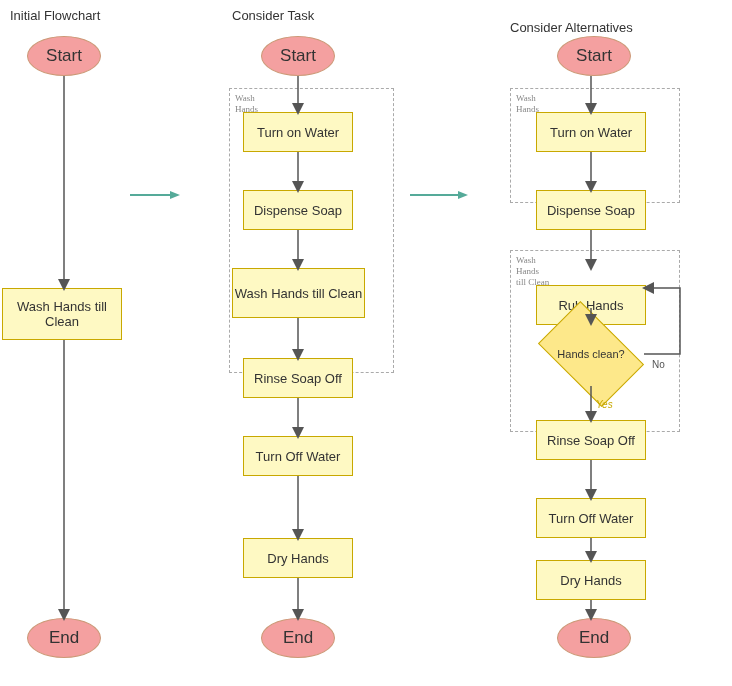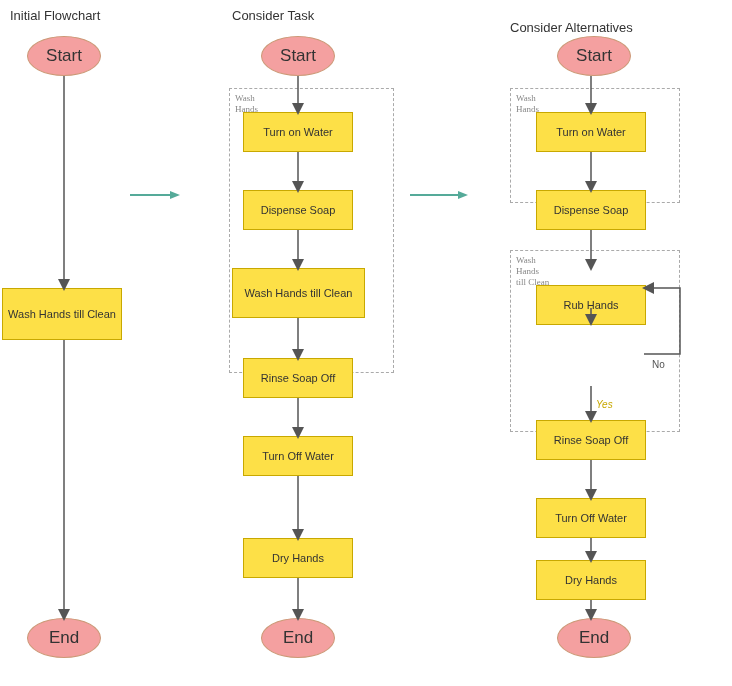--- a/index.html
+++ b/index.html
@@ -36,27 +36,27 @@
       align-items: center;
       justify-content: center;
       text-align: center;
       font-size: 17px;
       color: #333;
       position: absolute;
     }
 
     
     .rect {
-      background: #fde047;
+      background: #fef9c3;
       border: 1.5px solid #c8a800;
       display: flex;
       align-items: center;
       justify-content: center;
       text-align: center;
-      font-size: 11px;
+      font-size: 13px;
       color: #333;
       position: absolute;
     }
 
     
     .diamond-wrap {
       position: absolute;
       display: flex;
       align-items: center;
       justify-content: center;
@@ -141,20 +141,24 @@
   </div>
   <div class="group-box" style="left:510px;top:250px;width:170px;height:182px;">
     <span class="group-label">Wash<br>Hands<br>till Clean</span>
   </div>
 
   <div class="oval" style="left:557px;top:36px;width:74px;height:40px;">Start</div>
   <div class="rect" style="left:536px;top:112px;width:110px;height:40px;">Turn on Water</div>
   <div class="rect" style="left:536px;top:190px;width:110px;height:40px;">Dispense Soap</div>
   <div class="rect" style="left:536px;top:268px;width:110px;height:40px;margin-top:17px;">Rub Hands</div>
 
+  <div class="diamond-wrap" style="left:538px;top:322px;width:106px;height:64px;">
+    <div class="diamond"></div>
+    <div class="diamond-label">Hands clean?</div>
+  </div>
 
   <div class="rect" style="left:536px;top:420px;width:110px;height:40px;">Rinse Soap Off</div>
   <div class="rect" style="left:536px;top:498px;width:110px;height:40px;">Turn Off Water</div>
   <div class="rect" style="left:536px;top:560px;width:110px;height:40px;">Dry Hands</div>
   <div class="oval" style="left:557px;top:618px;width:74px;height:40px;">End</div>
 
   <svg class="arrows">
     <defs>
       <marker id="arrow" markerWidth="8" markerHeight="8" refX="4" refY="4" orient="auto">
         <path d="M0,0 L0,8 L8,4 z" fill="#555"></path>

